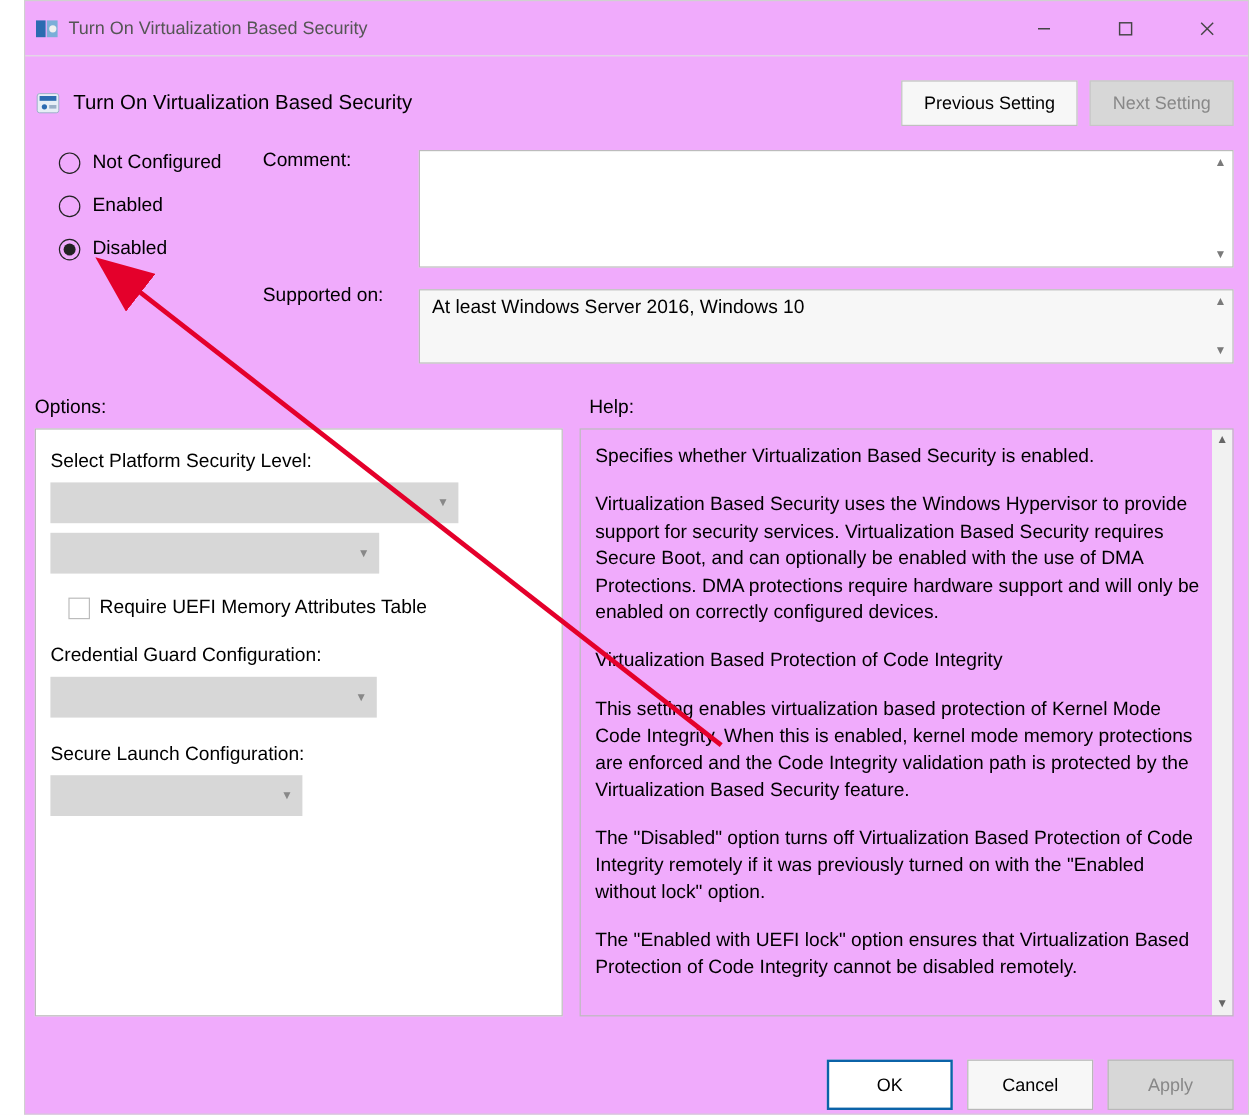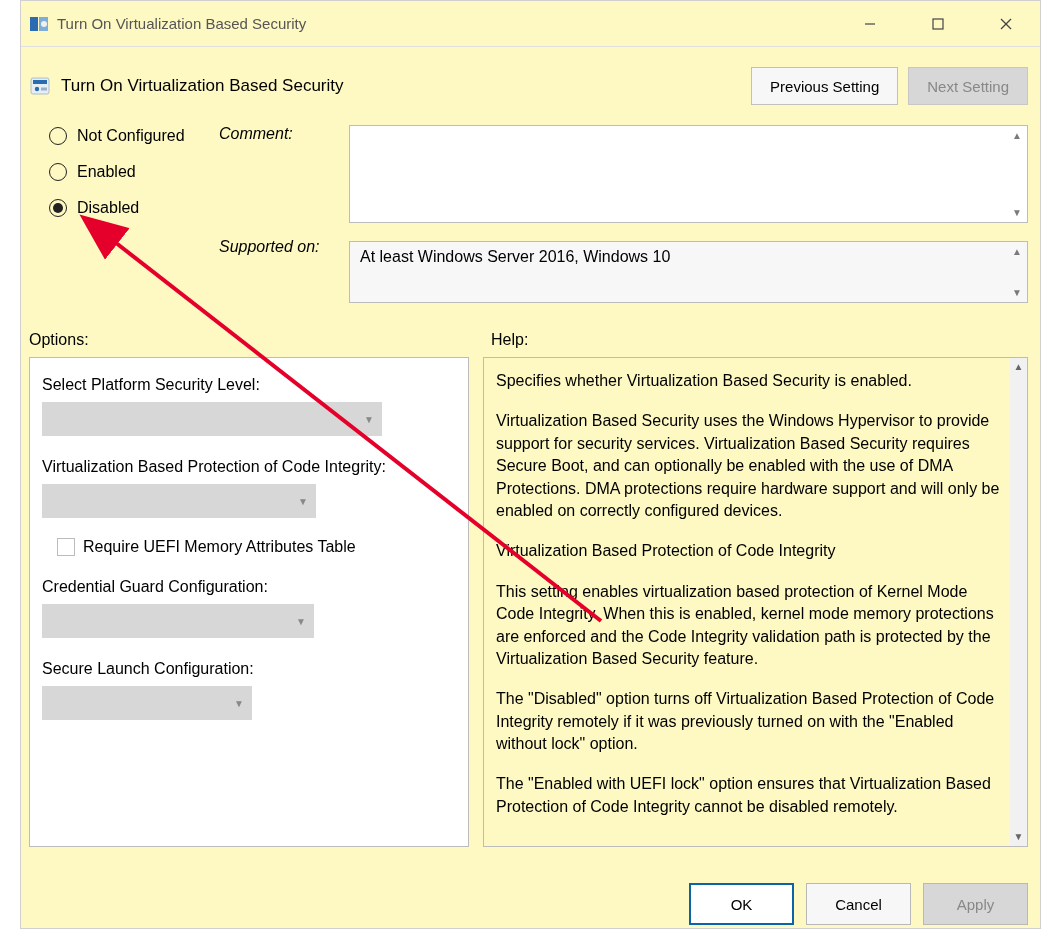--- a/index.html
+++ b/index.html
@@ -13,21 +13,21 @@
     height: 929px;
     overflow: hidden;
     position: relative;
   }
   .dialog {
     position: absolute;
     left: 20px;
     top: 0;
     width: 1021px;
     height: 929px;
-    background: #fef9c3;
+    background: #f0abfc;
     border: 1px solid #d0d0d0;
     box-sizing: border-box;
   }
   
   .titlebar {
     height: 45px;
     display: flex;
     align-items: center;
     justify-content: space-between;
     padding: 0 0 0 8px;
@@ -125,21 +125,20 @@
   .radio.filled::after {
     content: "";
     width: 10px;
     height: 10px;
     background: #222;
     border-radius: 50%;
   }
   .mid-col {
     width: 130px;
     font-size: 16px;
-    font-style: italic;
   }
   .mid-col .lbl2 { margin-top: 95px; }
   .field-col {
     flex: 1;
   }
   .comment-box, .supported-box {
     border: 1px solid #bcbcbc;
     box-sizing: border-box;
     position: relative;
     padding: 6px 24px 6px 10px;
@@ -390,21 +389,20 @@
 
   <div class="panels">
 
     <div class="options-panel">
       <div class="opt-label">Select Platform Security Level:</div>
       <div class="combo" style="width:340px">
         <span></span>
         <span class="arrow">▼</span>
       </div>
 
-      <div class="opt-label mt">Virtualization Based Protection of Code Integrity:</div>
       <div class="combo" style="width:274px">
         <span></span>
         <span class="arrow">▼</span>
       </div>
 
       <div class="cb-row">
         <span class="cb"></span>
         <span>Require UEFI Memory Attributes Table</span>
       </div>
 

